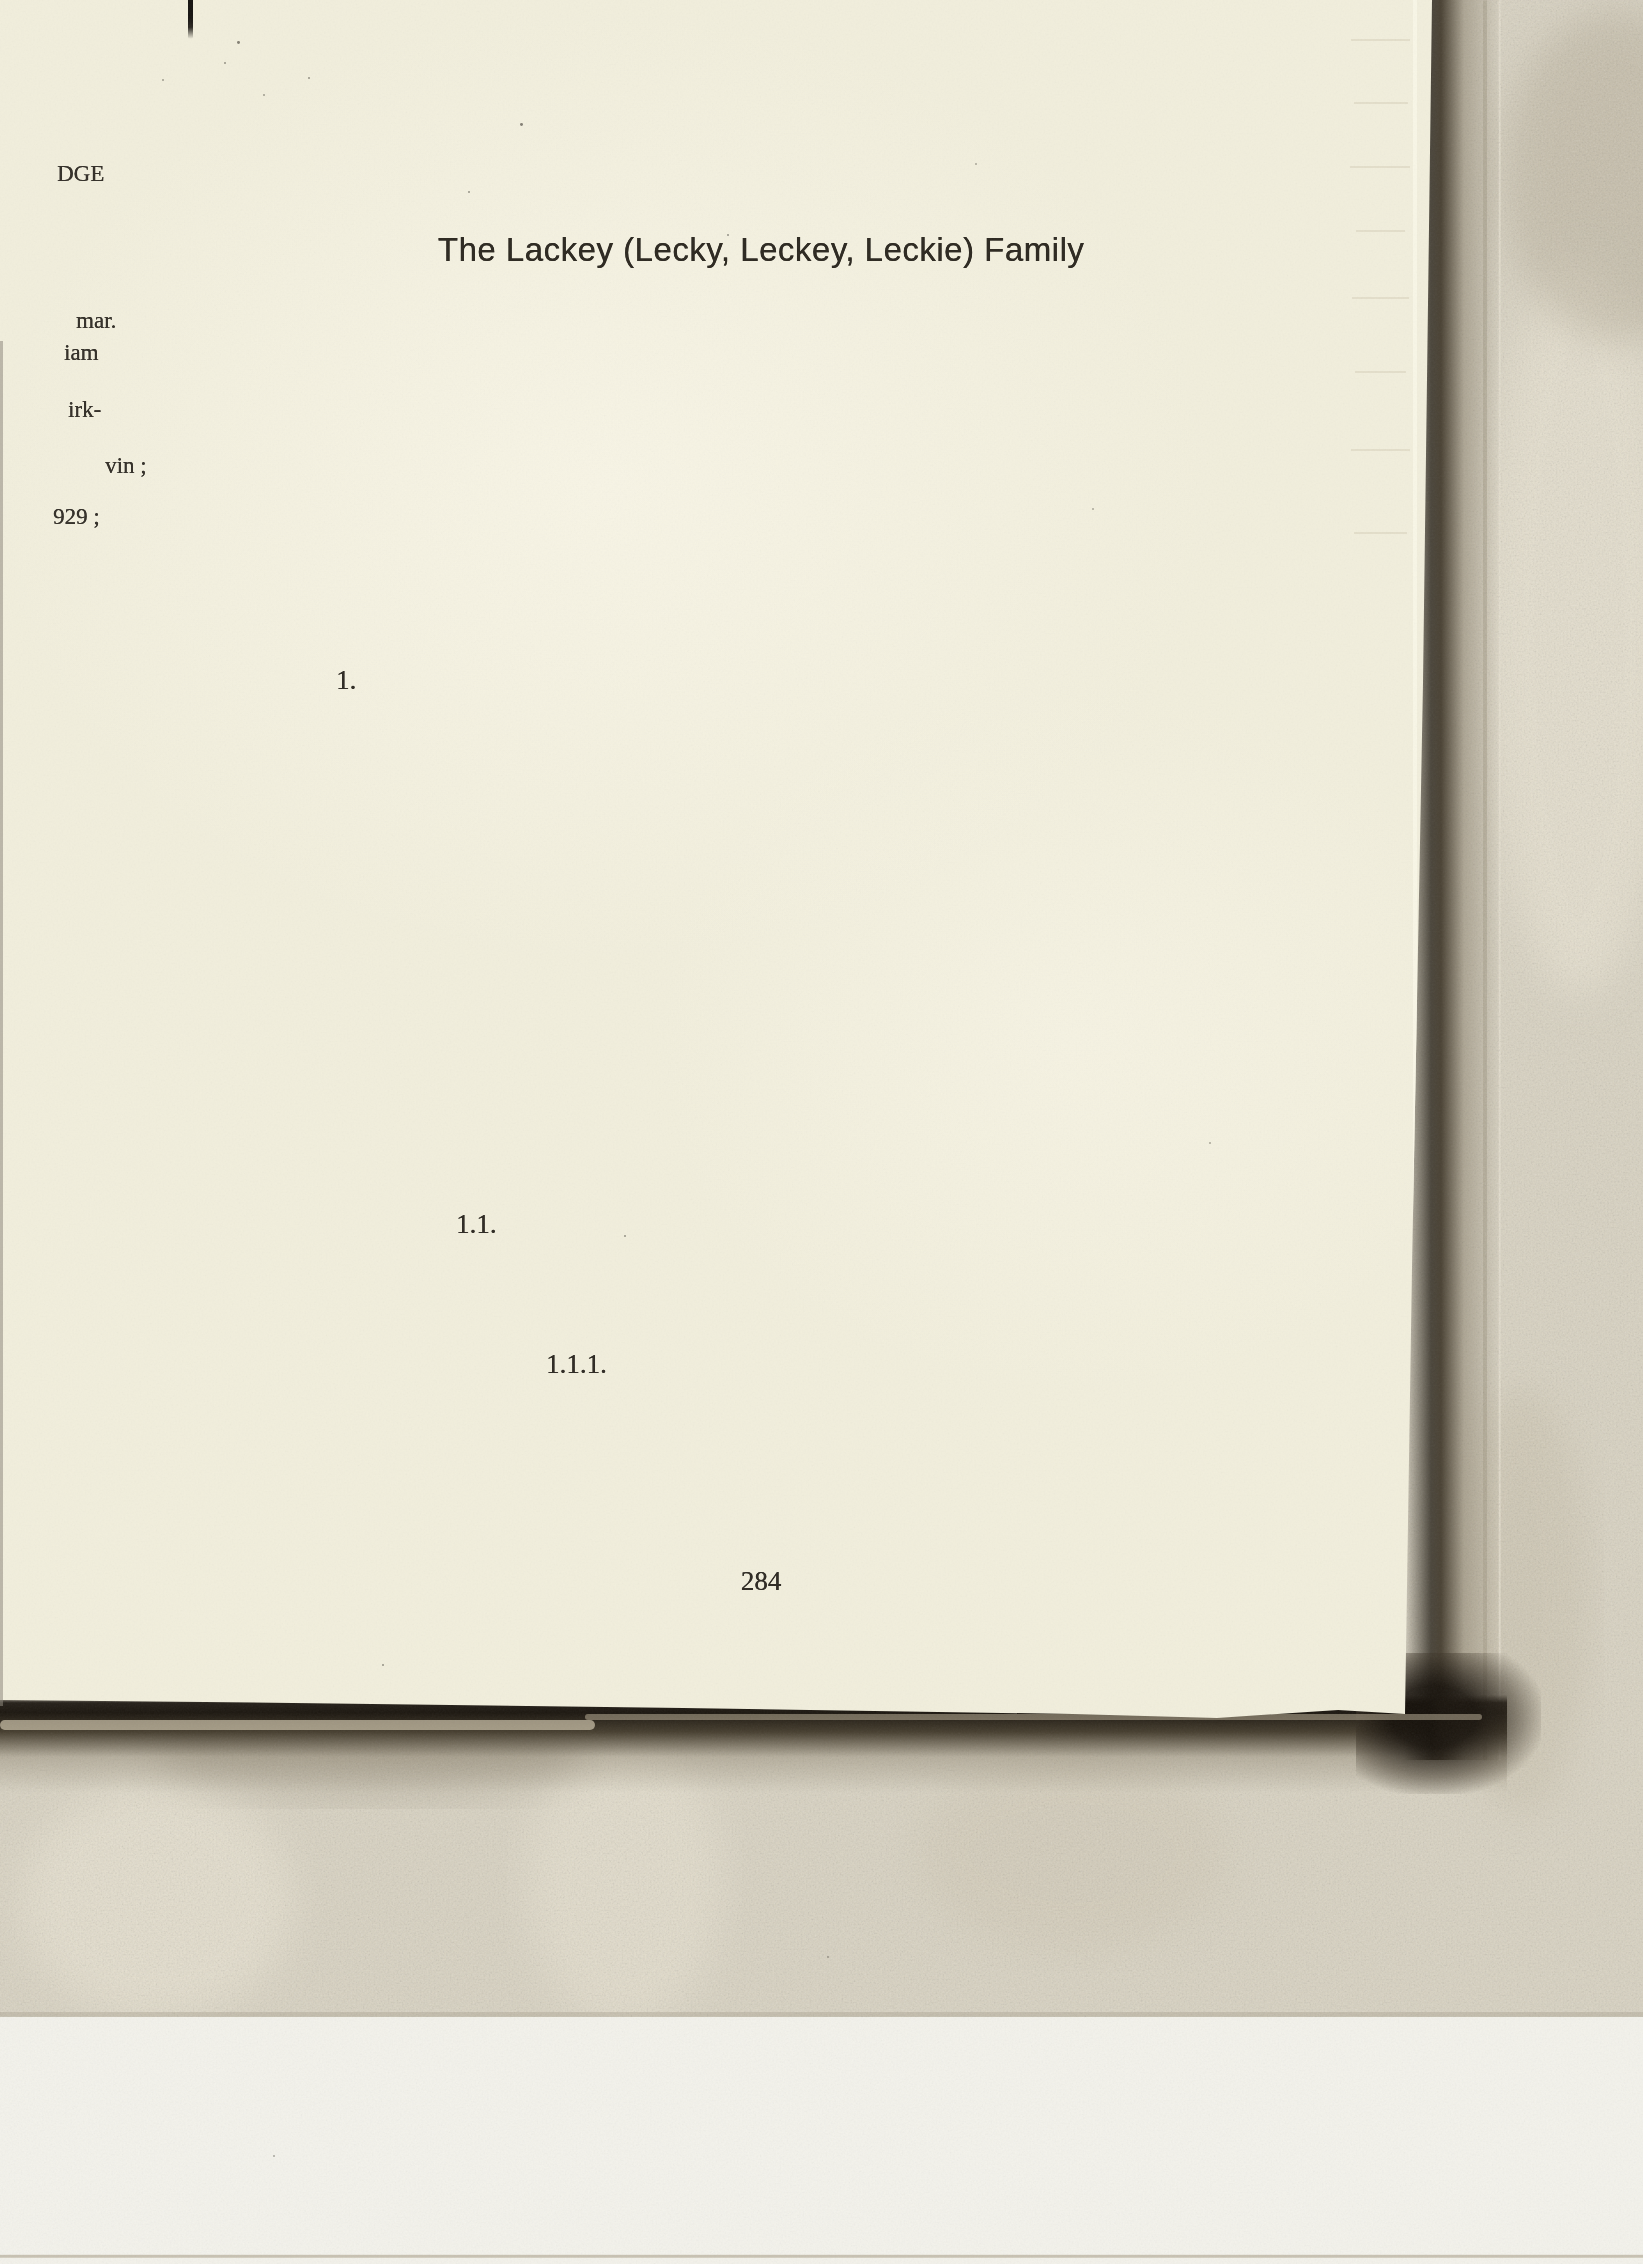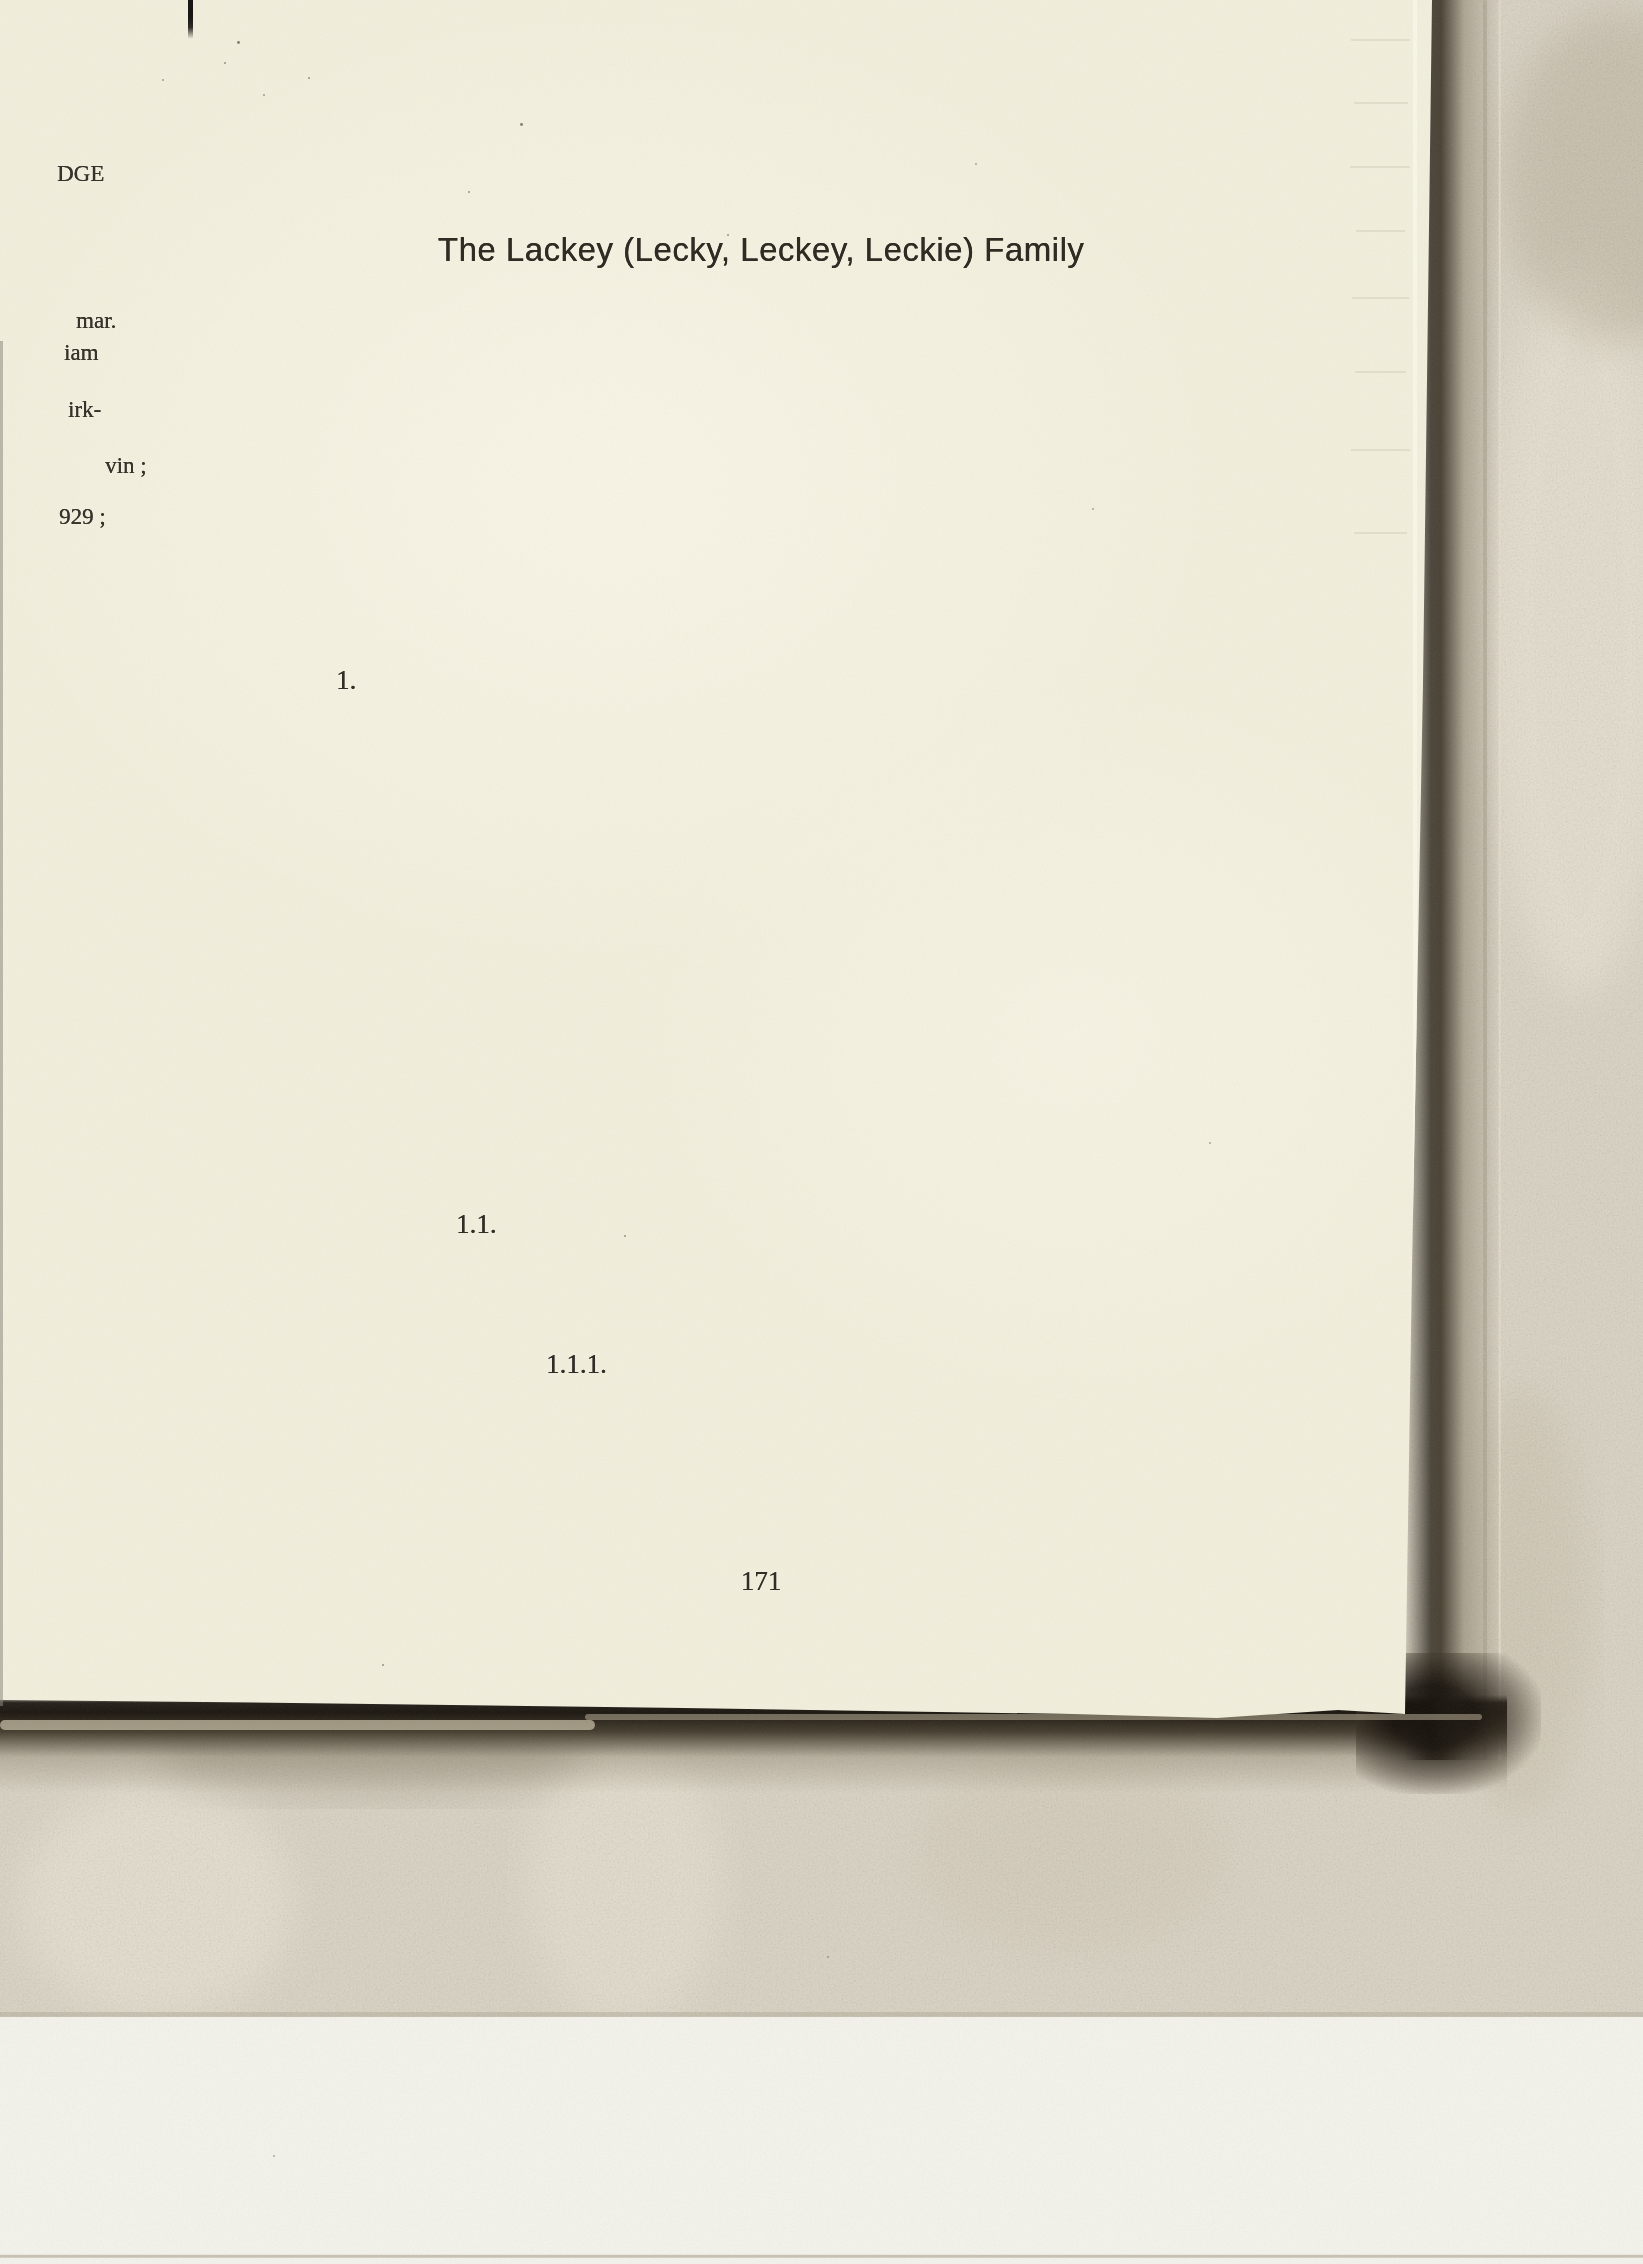--- a/index.html
+++ b/index.html
@@ -122,21 +122,21 @@
     <div class="stria" style="left:1352px;top:297px;width:57px"></div>
     <div class="stria" style="left:1355px;top:371px;width:51px"></div>
     <div class="stria" style="left:1351px;top:449px;width:59px"></div>
     <div class="stria" style="left:1354px;top:532px;width:53px"></div>
   </div>
 
   <div class="left-page-sliver"></div>
   <div class="ink-mark"></div>
 
   <div class="page-title">The Lackey (Lecky, Leckey, Leckie) Family</div>
-  <div class="pageno">171</div>
+  <div class="pageno">284</div>
 
   <div class="tblock fw" style="left:335px;top:300px;width:904px">
       <div class="line j first">Foreword:—Among the passengers on board an emigrant ship sailing</div>
       <div class="line j">from Londonderry, Ireland, in 1748, were a Leech family of</div>
       <div class="line j">seven and possibly three Lackey brothers — James, Thomas and</div>
       <div class="line j">William. Five of the Leeches died at sea, leaving only 18 year-</div>
       <div class="line j">old Agnes and her 9 year-old brother John. Many of these im-</div>
       <div class="line j">migrants settled in Lancaster County, Pennsylvania. Here in 1754,</div>
       <div class="line j">Thomas Lackey married Agnes Leech and they, with her brother</div>
       <div class="line j">John and his bride, the former Martha McComb, moved up the</div>
@@ -204,21 +204,21 @@
       <div class="line j">Cree, Associate Presbyterian minister officiated</div>
       <div class="line j">at their wedding; lived on Kerr's Creek; he</div>
     </div>
 
   <div id="fragments">
       <span class="fragment" style="left: 57px; top: 158px;">DGE</span>
       <span class="fragment" style="left: 76px; top: 305px;">mar.</span>
       <span class="fragment" style="left: 64px; top: 337px; text-align: center;">iam</span>
       <span class="fragment" style="left: 68px; top: 394px;">irk-</span>
       <span class="fragment" style="left: 61px; top: 450px; margin-left: 44px;">vin ;</span>
-      <span class="fragment" style="left: 53px; top: 501px; margin-left: 6px;">929 ;</span>
+      <span class="fragment" style="left: 53px; top: 501px;">929 ;</span>
     </div>
   <div id="speckles">
       <div class="speckle" style="left: 237px; top: 41px; width: 2.9px; height: 2.9px; opacity: 0.6;"></div>
       <div class="speckle" style="left: 224px; top: 62px; width: 2px; height: 2px; opacity: 0.5;"></div>
       <div class="speckle" style="left: 308px; top: 77px; width: 2px; height: 2px; opacity: 0.5;"></div>
       <div class="speckle" style="left: 162px; top: 79px; width: 2px; height: 2px; opacity: 0.45;"></div>
       <div class="speckle" style="left: 263px; top: 94px; width: 2px; height: 2px; opacity: 0.45;"></div>
       <div class="speckle" style="left: 520px; top: 123px; width: 2.9px; height: 2.9px; opacity: 0.6;"></div>
       <div class="speckle" style="left: 468px; top: 191px; width: 2px; height: 2px; opacity: 0.5;"></div>
       <div class="speckle" style="left: 727px; top: 234px; width: 2px; height: 2px; opacity: 0.5;"></div>

